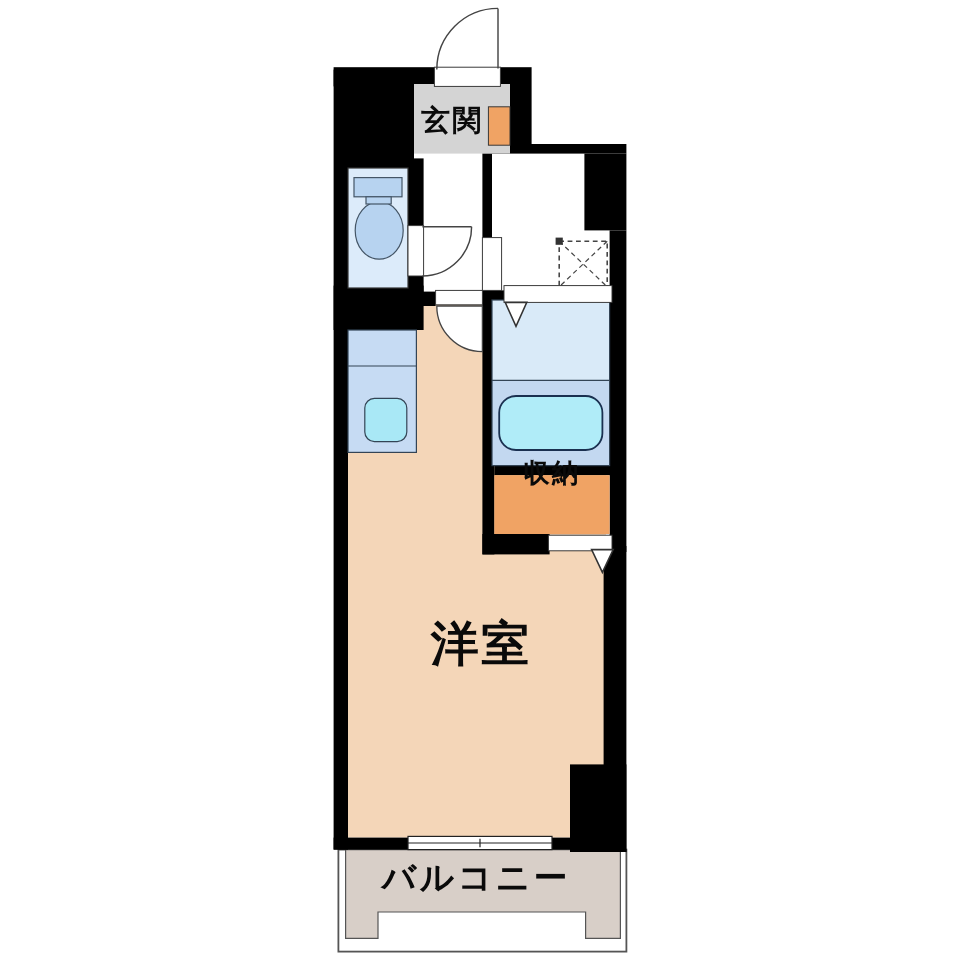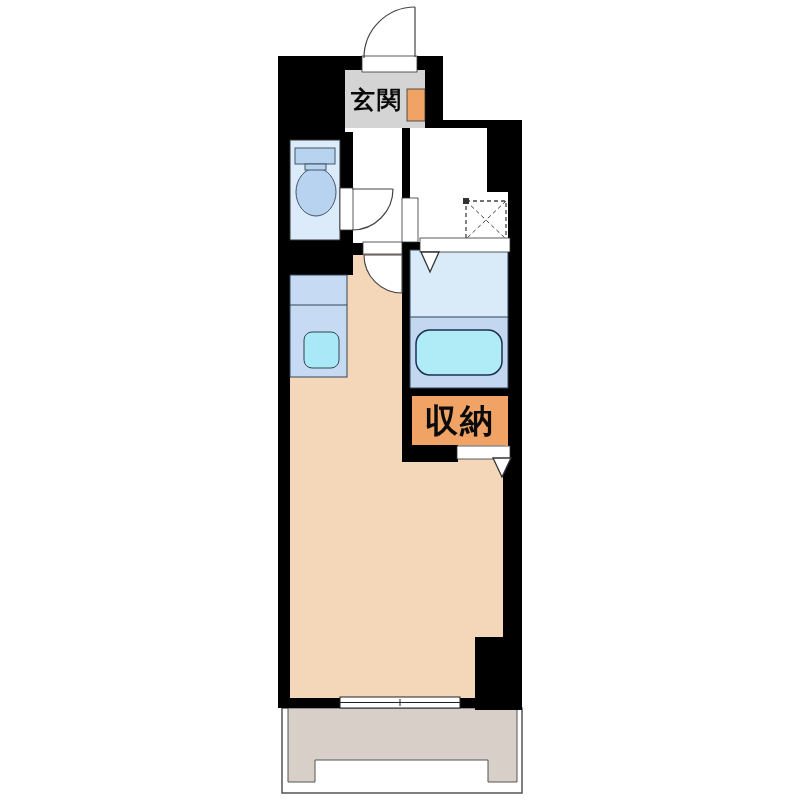--- a/index.html
+++ b/index.html
@@ -2,21 +2,21 @@
 <html><head>
 <meta charset="utf-8">
 <style>
   html,body{margin:0;padding:0;background:#ffffff;}
   #stage{position:relative;width:800px;height:800px;background:#ffffff;overflow:hidden;
          font-family:"DejaVu Sans",sans-serif;}
   #plan-svg{position:absolute;left:0;top:0;}
   .plan-label{position:absolute;transform:translate(-50%,-50%);color:#0a0a0a;
               font-weight:700;white-space:nowrap;line-height:1;}
   .lbl-entrance{left:377px;top:100px;font-size:24px;letter-spacing:2px;}
-  .lbl-storage{left:460px;top:420px;font-size:33px;letter-spacing:2px;}
+  .lbl-storage{left:460px;top:396px;font-size:22px;letter-spacing:2px;}
   .lbl-room-name{left:401px;top:537px;font-size:40px;letter-spacing:2px;}
   .lbl-room-size{left:402px;top:588px;font-size:40px;letter-spacing:1px;}
   .lbl-balcony{left:397px;top:732px;font-size:28px;letter-spacing:3px;}
 </style>
 </head>
 <body>
 
 <div id="stage">
 
 <svg id="plan-svg" width="800" height="800" viewBox="0 0 800 800">
@@ -106,14 +106,16 @@
   </g>
   <g>
     <rect x="340" y="697" width="120" height="11" fill="#ffffff" stroke="#222222" stroke-width="1"></rect>
     <line x1="340" y1="702.5" x2="460" y2="702.5" stroke="#222222" stroke-width="1"></line>
     <line x1="400" y1="699" x2="400" y2="706" stroke="#222222" stroke-width="1"></line>
   </g>
 </svg>
 
 <div class="plan-label lbl-entrance">玄関</div>
 <div class="plan-label lbl-storage">収納</div>
+<div class="plan-label lbl-room-name">洋室</div>
+<div class="plan-label lbl-balcony">バルコニー</div>
 
 </div>
 
 </body></html>

